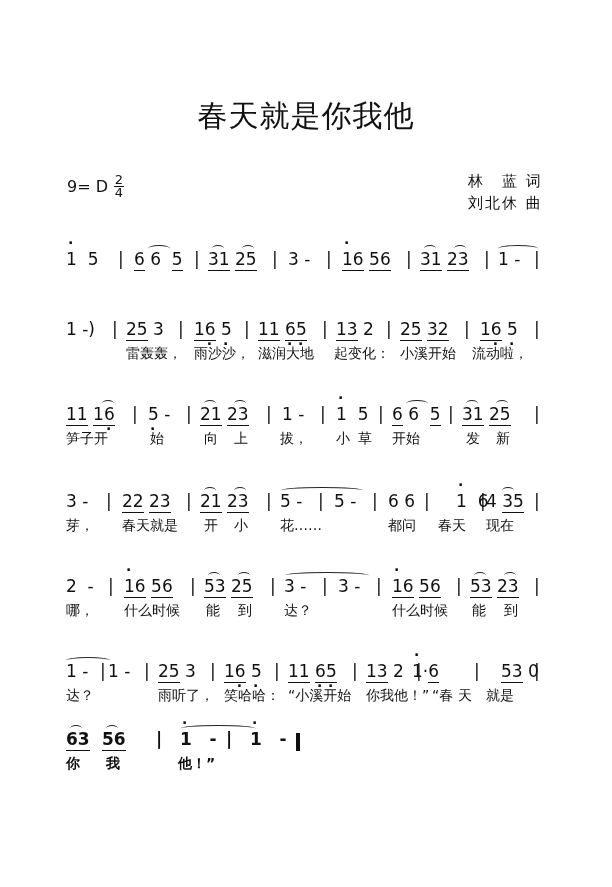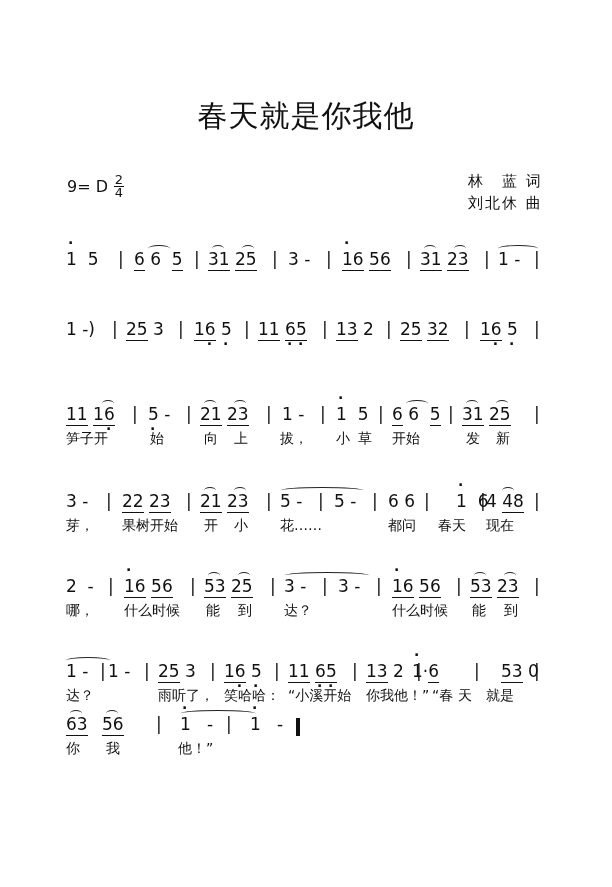--- a/index.html
+++ b/index.html
@@ -80,20 +80,28 @@
     <span class="seg" style="left:178px">|</span>
     <span class="seg" style="left:192px"><span class="ul">11</span> <span class="ul"><span class="dotdn">6</span><span class="dotdn">5</span></span></span>
     <span class="seg" style="left:256px">|</span>
     <span class="seg" style="left:270px"><span class="ul">13</span> 2</span>
     <span class="seg" style="left:320px">|</span>
     <span class="seg" style="left:334px"><span class="ul">25</span> <span class="ul">32</span></span>
     <span class="seg" style="left:398px">|</span>
     <span class="seg" style="left:414px"><span class="ul">1<span class="dotdn">6</span></span> <span class="dotdn">5</span></span>
     <span class="seg" style="left:468px">|</span>
   </div>
+  <div class="lyr">
+    <span style="left:60px">雷轰轰，</span>
+    <span style="left:128px">雨沙沙，</span>
+    <span style="left:192px">滋润大地</span>
+    <span style="left:268px">起变化：</span>
+    <span style="left:334px">小溪开始</span>
+    <span style="left:406px">流动啦，</span>
+  </div>
 </div>
 
 <div class="row" style="top:400px;">
   <div class="notes">
     <span class="seg" style="left:0"><span class="ul">11</span> <span class="ul">1<span class="dotdn">6</span></span></span>
     <div class="arc" style="left:36px;top:0;width:12px"></div>
     <span class="seg" style="left:66px">|</span>
     <span class="seg" style="left:82px"><span class="dotdn">5</span> -</span>
     <span class="seg" style="left:120px">|</span>
     <span class="seg" style="left:134px"><span class="ul">21</span> <span class="ul">23</span></span>
@@ -138,27 +146,27 @@
     <span class="seg" style="left:200px">|</span>
     <span class="seg" style="left:214px">5 -</span>
     <div class="arc" style="left:214px;top:0;width:84px"></div>
     <span class="seg" style="left:252px">|</span>
     <span class="seg" style="left:268px">5 -</span>
     <span class="seg" style="left:306px">|</span>
     <span class="seg" style="left:322px">6 6</span>
     <span class="seg" style="left:358px">|</span>
     <span class="seg" style="left:390px"><span class="dotup">1</span>&nbsp;&nbsp;6</span>
     <span class="seg" style="left:414px">|</span>
-    <span class="seg" style="left:420px">4 <span class="ul">48</span></span>
+    <span class="seg" style="left:420px">4 <span class="ul">35</span></span>
     <div class="arc" style="left:436px;top:0;width:12px"></div>
     <span class="seg" style="left:468px">|</span>
   </div>
   <div class="lyr">
     <span style="left:0">芽，</span>
-    <span style="left:56px">果树开始</span>
+    <span style="left:56px">春天就是</span>
     <span style="left:138px">开</span>
     <span style="left:168px">小</span>
     <span style="left:214px">花……</span>
     <span style="left:322px">都问</span>
     <span style="left:372px">春天</span>
     <span style="left:420px">现在</span>
   </div>
 </div>
 
 <div class="row" style="top:572px;">
@@ -220,21 +228,21 @@
     <span style="left:92px">雨听了，</span>
     <span style="left:158px">笑哈哈：</span>
     <span style="left:222px">“小溪开始</span>
     <span style="left:300px">你我他！”</span>
     <span style="left:366px">“春</span>
     <span style="left:392px">天</span>
     <span style="left:420px">就是</span>
   </div>
 </div>
 
-<div class="row" style="top:710px;">
+<div class="row" style="top:725px;font-weight:bold;">
   <div class="notes">
     <span class="seg" style="left:0"><span class="ul">63</span></span>
     <div class="arc" style="left:4px;top:0;width:12px"></div>
     <span class="seg" style="left:36px"><span class="ul">56</span></span>
     <div class="arc" style="left:40px;top:0;width:12px"></div>
     <span class="seg" style="left:90px">|</span>
     <span class="seg" style="left:114px"><span class="dotup">1</span>&nbsp;&nbsp;&nbsp;-</span>
     <div class="arc" style="left:114px;top:0;width:76px"></div>
     <span class="seg" style="left:160px">|</span>
     <span class="seg" style="left:184px"><span class="dotup">1</span>&nbsp;&nbsp;&nbsp;-</span>

